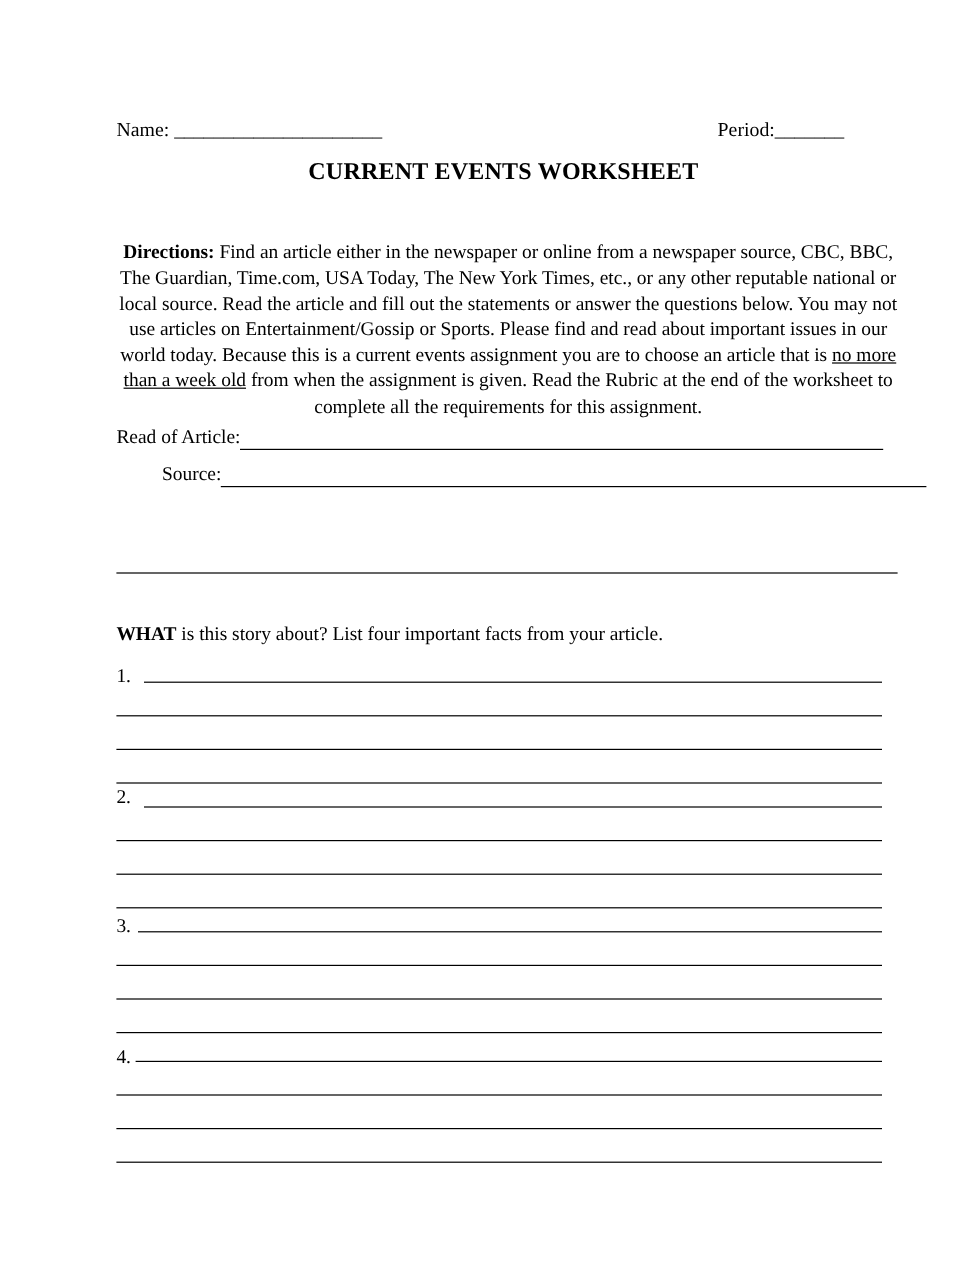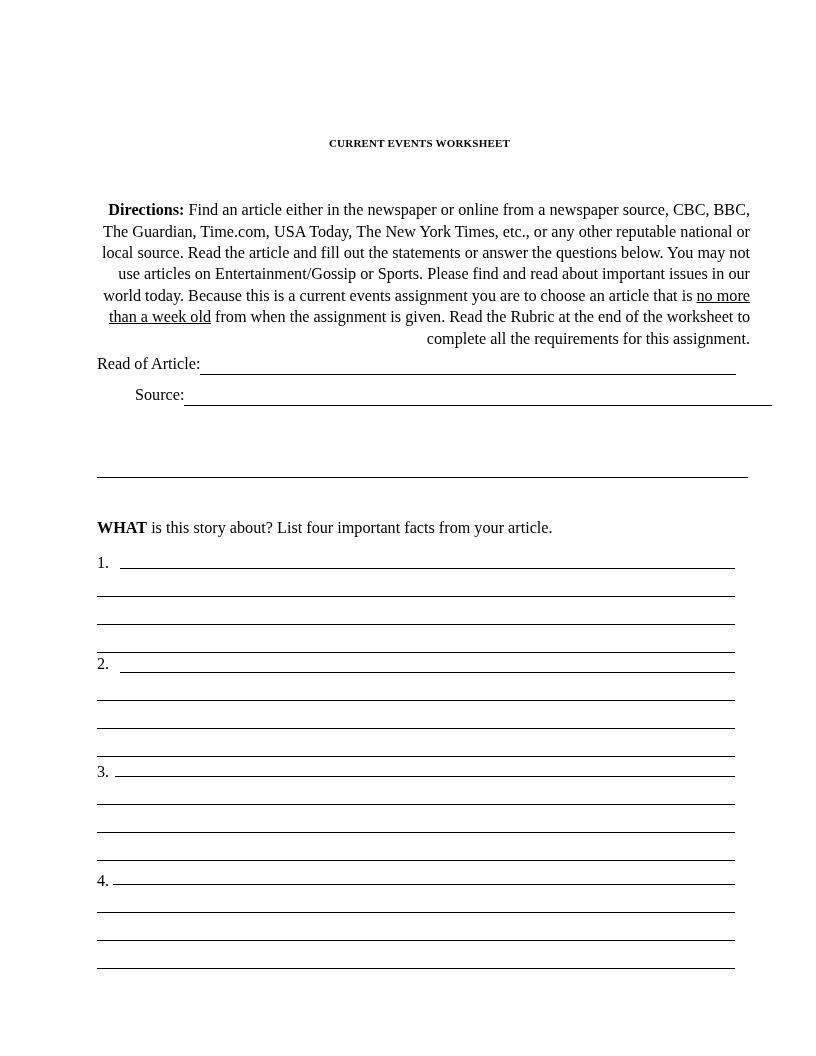--- a/index.html
+++ b/index.html
@@ -47,35 +47,35 @@
   }
 
   
   .title-block {
     position: absolute;
     left: 97px;
     top: 134px;
     width: 645px;
     text-align: center;
     font-weight: bold;
-    font-size: 11px;
+    font-size: 20px;
     line-height: 19px;
   }
   .title-line-1 { letter-spacing: 0.2px; }
   .title-line-2 { white-space: pre; letter-spacing: 0.2px; }
 
   
   .directions {
     position: absolute;
     left: 97px;
     top: 184px;
     width: 653px;
     font-size: 16.2px;
     line-height: 21.4px;
-    text-align: right;
+    text-align: center;
   }
   .directions b { font-weight: bold; }
   .directions u { text-decoration: underline; }
 
   
   .field-row {
     position: absolute;
     left: 97px;
     height: 22px;
     font-size: 16.2px;
@@ -123,20 +123,24 @@
     font-size: 16.2px;
     line-height: 18px;
     white-space: pre;
   }
 </style>
 </head>
 <body>
 
 <div class="page">
 
+  <div class="header-row">
+    <span class="name-field">Name: _____________________</span>
+    <span class="period-field">Period:_______</span>
+  </div>
 
   <div class="title-block">
     <div class="title-line-1">CURRENT EVENTS WORKSHEET</div>
   </div>
 
   <p class="directions">
     <b>Directions:</b><span> Find an article either in the newspaper or online from a newspaper source, CBC, BBC, The Guardian, Time.com, USA Today, The New York Times, etc., or any other reputable national or local source. Read the article and fill out the statements or answer the questions below.  You may not use articles on Entertainment/Gossip or Sports.  Please find and read about important issues in our world today.  Because this is a current events assignment you are to choose an article that is </span><u>no more than a week old</u><span> from when the assignment is given. Read the Rubric at the end of the worksheet to complete all the requirements for this assignment.</span>
   </p>
 
 

